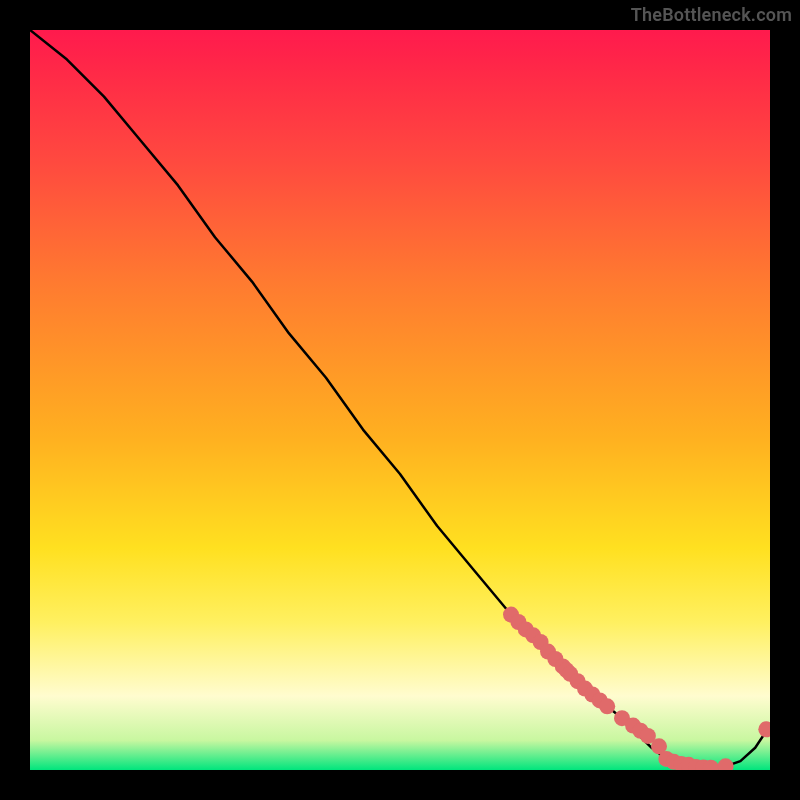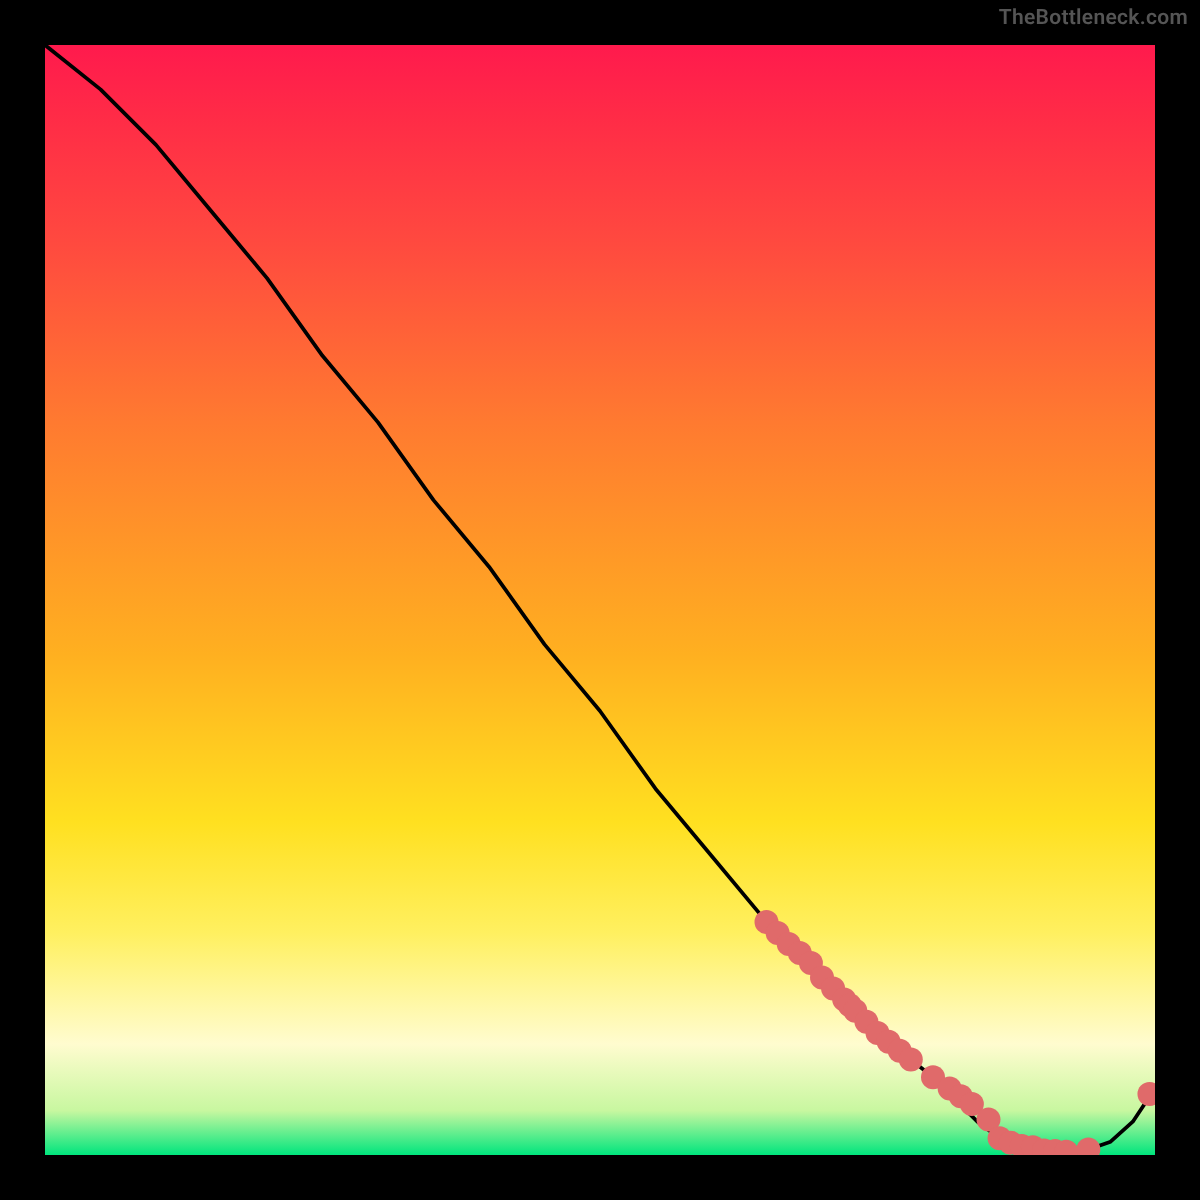--- a/index.html
+++ b/index.html
@@ -51,21 +51,21 @@
     left: 0;
     top: 0;
     width: 100%;
     height: 100%;
   }
   .watermark {
     position: absolute;
     top: 4px;
     right: 8px;
     color: #555;
-    font-size: 14px;
+    font-size: 18px;
     font-weight: 600;
     letter-spacing: 0.2px;
     user-select: none;
   }
 </style>
 </head>
 <body>
 
 <div class="frame">
   <div class="plot-area">

